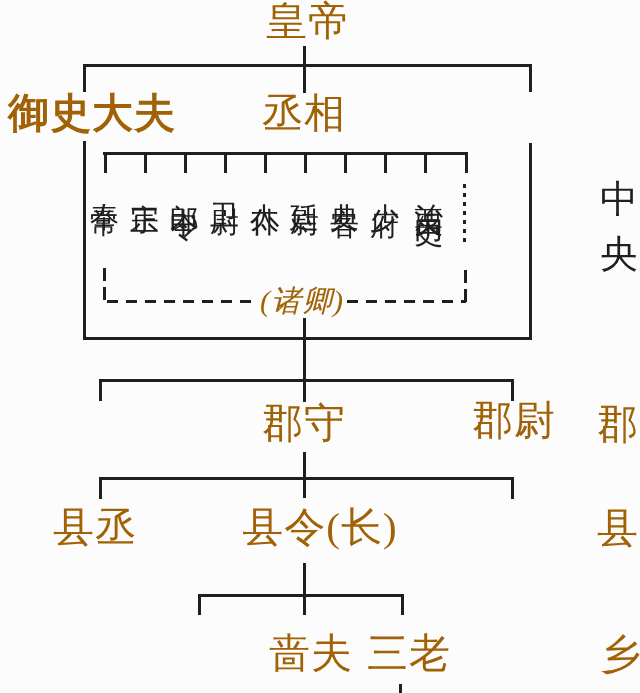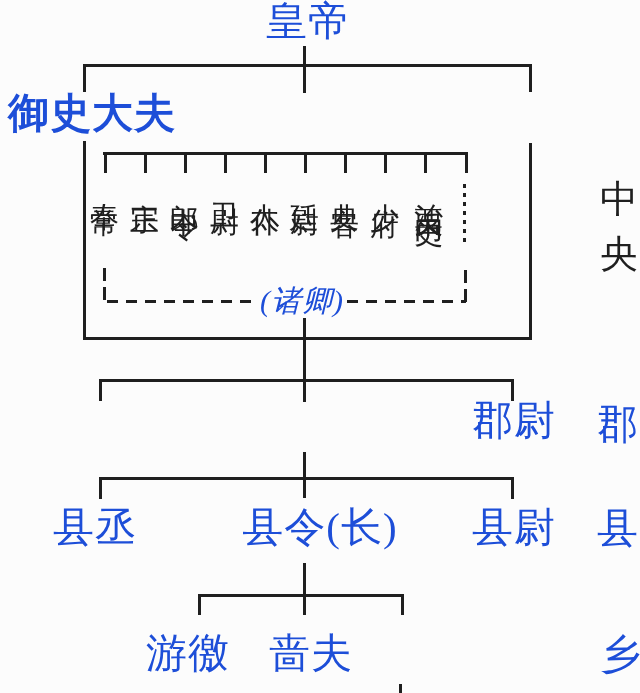--- a/index.html
+++ b/index.html
@@ -2,21 +2,21 @@
 <html><head>
 <meta charset="utf-8">
 <style>
   html,body{margin:0;padding:0;background:#e9e9e9;}
   #stage{
     position:relative;width:640px;height:693px;overflow:hidden;
     background:#fcfcfc;color:#1f1f1f;
     font-family:"Liberation Serif","DejaVu Serif",serif;
   }
   
-  .t{position:absolute;font-size:41px;line-height:1;letter-spacing:1px;white-space:nowrap;color:#1d4ed8;}
+  .t{position:absolute;font-size:41px;line-height:1;letter-spacing:1px;white-space:nowrap;color:#a16207;}
   .c{transform:translateX(-50%);}
   .small{font-size:30px;}
   .vtext{
     position:absolute;top:180px;width:30px;
     writing-mode:vertical-rl;text-orientation:upright;
     font-size:29px;line-height:1;letter-spacing:5px;white-space:nowrap;
   }
   .vside{
     position:absolute;
     writing-mode:vertical-rl;text-orientation:upright;
@@ -40,20 +40,21 @@
 <div id="stage">
 
   <div class="t c" style="left:308px;top:1px;">皇帝</div>
 
   <div class="vl" style="left:303px;top:46px;height:47px;"></div>
   <div class="hl" style="left:83px;top:64px;width:449px;"></div>
   <div class="vl" style="left:83px;top:64px;height:28px;"></div>
   <div class="vl" style="left:529px;top:64px;height:28px;"></div>
 
   <div class="t c" style="left:92px;top:93px;font-weight:bold;">御史大夫</div>
+  <div class="t c" style="left:304px;top:93px;">丞相</div>
 
   <div class="vl" style="left:83px;top:141px;height:199px;"></div>
   <div class="vl" style="left:529px;top:143px;height:197px;"></div>
   <div class="hl" style="left:83px;top:337px;width:449px;"></div>
 
   <div class="hl" style="left:103px;top:152px;width:365px;"></div>
   <div class="vl" style="left:104px;top:152px;height:21px;"></div>
   <div class="vl" style="left:144px;top:152px;height:21px;"></div>
   <div class="vl" style="left:184px;top:152px;height:21px;"></div>
   <div class="vl" style="left:224px;top:152px;height:21px;"></div>
@@ -79,38 +80,38 @@
   <div class="dh" style="left:107px;top:300px;width:150px;"></div>
   <div class="t c small" style="left:302px;top:286px;font-style:italic;">(诸卿)</div>
   <div class="dh" style="left:347px;top:300px;width:119px;"></div>
   <div class="dv" style="left:464px;top:270px;height:35px;"></div>
 
   <div class="vl" style="left:303px;top:318px;height:84px;"></div>
   <div class="hl" style="left:99px;top:379px;width:415px;"></div>
   <div class="vl" style="left:99px;top:379px;height:22px;"></div>
   <div class="vl" style="left:511px;top:379px;height:22px;"></div>
 
+  <div class="t c" style="left:304px;top:403px;">郡守</div>
   <div class="t c" style="left:514px;top:403px;font-family:Liberation Mono, monospace;">郡尉</div>
 
   <div class="vl" style="left:303px;top:452px;height:46px;"></div>
   <div class="hl" style="left:99px;top:477px;width:415px;"></div>
   <div class="vl" style="left:99px;top:477px;height:22px;"></div>
   <div class="vl" style="left:511px;top:477px;height:22px;"></div>
 
   <div class="t c" style="left:95px;top:507px;">县丞</div>
   <div class="t c" style="left:320px;top:507px;">县令(长)</div>
-  <div class="t c" style="left:514px;top:507px;">县尉</div>
 
   <div class="vl" style="left:303px;top:563px;height:52px;"></div>
   <div class="hl" style="left:198px;top:594px;width:206px;"></div>
   <div class="vl" style="left:198px;top:594px;height:21px;"></div>
   <div class="vl" style="left:401px;top:594px;height:21px;"></div>
 
-  <div class="t c" style="left:188px;top:633px;">游徼</div>
   <div class="t c" style="left:311px;top:633px;text-align:right;">啬夫</div>
+  <div class="t c" style="left:409px;top:633px;">三老</div>
 
   <div class="vl" style="left:399px;top:684px;height:9px;"></div>
 
   <div class="vside" style="left:600px;top:149px;">中央</div>
   <div class="t c" style="left:618px;top:404px;">郡</div>
   <div class="t c" style="left:618px;top:508px;">县</div>
   <div class="t c" style="left:621px;top:634px;">乡</div>
 
 </div>
 

